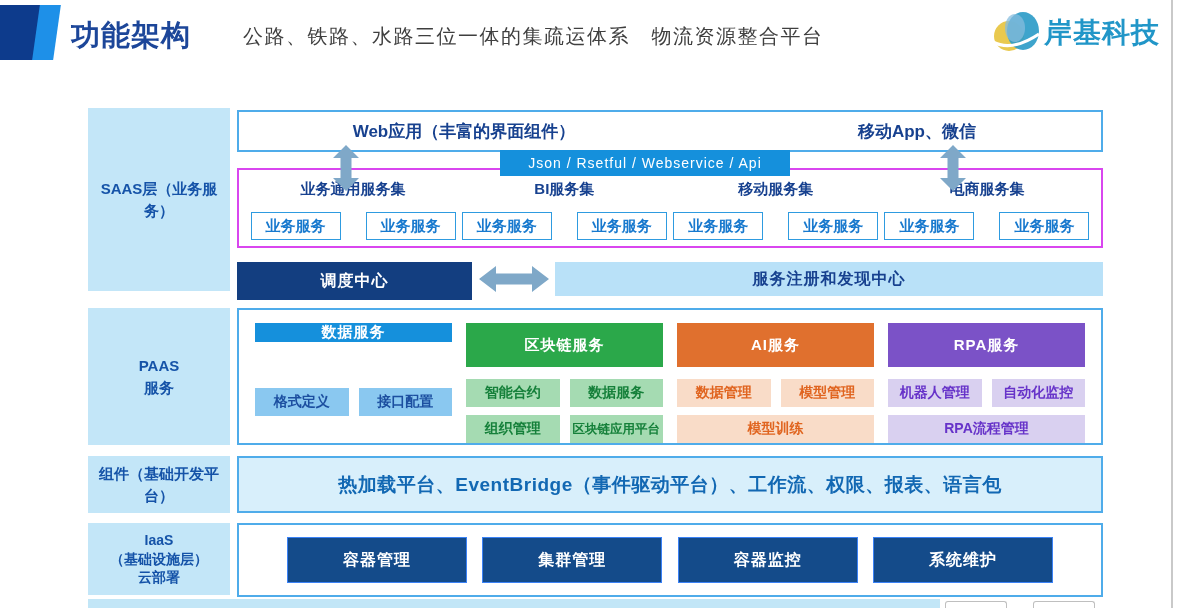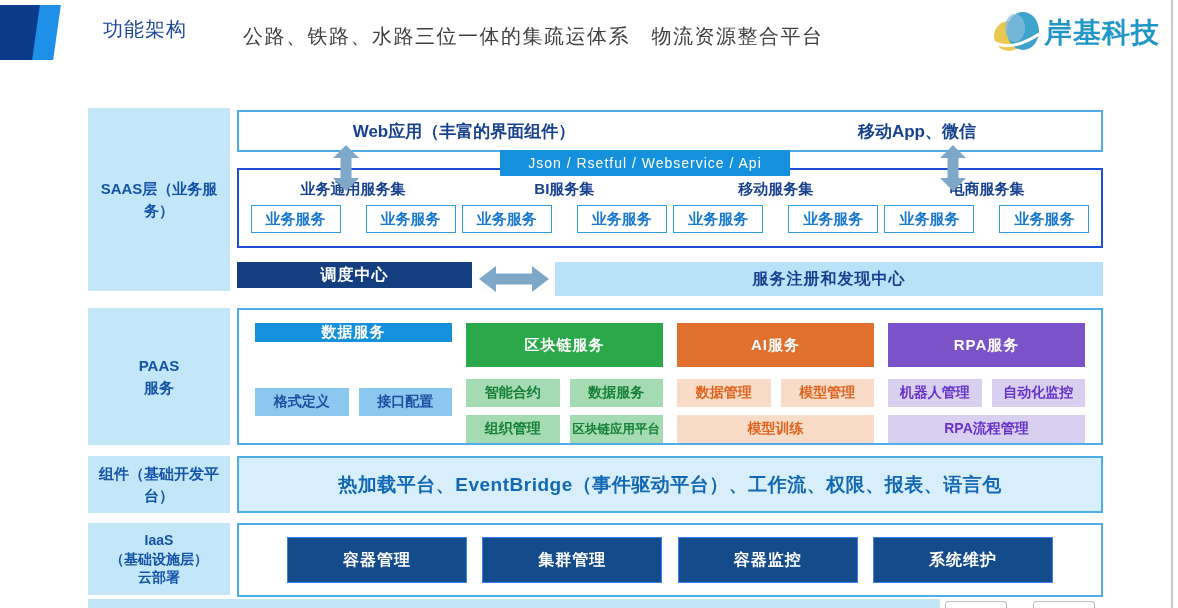--- a/index.html
+++ b/index.html
@@ -4,21 +4,21 @@
 <style>
   * { margin:0; padding:0; box-sizing:border-box; }
   html,body { background:#ffffff; }
   body { font-family:"Liberation Sans","DejaVu Sans",sans-serif; }
   .page { position:relative; width:1178px; height:608px; background:#fff; overflow:hidden; }
 
   
   .marker { position:absolute; left:0; top:5px; width:60px; height:55px; }
   .marker .m1 { position:absolute; left:-6px; top:0; width:44px; height:55px; background:#0D3B8C; transform:skewX(-8deg); }
   .marker .m2 { position:absolute; left:36px; top:0; width:21px; height:55px; background:#1E90E8; transform:skewX(-8deg); }
-  .page-title { position:absolute; left:71px; top:16px; font-size:20px; font-weight:normal; color:#1C4699; letter-spacing:1px;margin-left:32px; }
+  .page-title { position:absolute; left:71px; top:16px; font-size:29px; font-weight:bold; color:#1C4699; letter-spacing:1px; }
   .page-subtitle { position:absolute; left:243px; top:23px; font-size:20px; font-weight:500; color:#3F3F3F; letter-spacing:1.5px; }
   .logo { position:absolute; left:992px; top:9px; display:flex; align-items:center; gap:4px; }
   .logo-text { font-size:28px; font-weight:bold; color:#2196C8; letter-spacing:1px; }
 
   
   .layer-label { position:absolute; left:88px; width:142px; background:#C3E6F8; color:#1553A8;
                  font-weight:bold; font-size:15px; display:flex; flex-direction:column;
                  align-items:center; justify-content:center; text-align:center; line-height:1.45; padding:16px 8px; }
   #lbl-saas { top:108px; height:183px; }
   #lbl-paas { top:308px; height:137px; }
@@ -34,28 +34,28 @@
 
   .json-bar { position:absolute; left:500px; top:150px; width:290px; height:26px; background:#1590DC;
               color:#fff; font-size:14px; display:flex; align-items:center; justify-content:center;
               letter-spacing:1px; z-index:5; }
 
   .v-arrow { position:absolute; width:26px; height:46px; z-index:6; }
   #v-arrow-1 { left:333px; top:145px; }
   #v-arrow-2 { left:940px; top:145px; }
 
   .services-box { position:absolute; left:237px; top:168px; width:866px; height:80px; background:#fff;
-                  border:2px solid #1d4ed8; display:flex; justify-content:space-between; padding:8px 14px 0; }
+                  border:2px solid #d946ef; display:flex; justify-content:space-between; padding:8px 14px 0; }
   .svc-group { width:200px; display:flex; flex-direction:column; align-items:center; }
   .svc-name { font-size:15px; font-weight:bold; color:#17418F; height:22px; line-height:22px; }
-  .svc-row { display:flex; gap:25px; margin-top:5px; }
+  .svc-row { display:flex; gap:25px; margin-top:12px; }
   .svc-item { width:90px; height:28px; border:1px solid #2E9BE0; background:#fff; color:#1879CE;
               font-size:15px; font-weight:bold; display:flex; align-items:center; justify-content:center; }
 
-  .dispatch-box { position:absolute; left:237px; top:262px; width:235px; height:26px; background:#133E80;
+  .dispatch-box { position:absolute; left:237px; top:262px; width:235px; height:38px; background:#133E80;
                   color:#fff; font-size:16px; font-weight:bold; display:flex; align-items:center; justify-content:center; letter-spacing:1px; }
   .h-arrow { position:absolute; left:479px; top:266px; width:70px; height:26px; }
   .registry-box { position:absolute; left:555px; top:262px; width:548px; height:34px; background:#B9E1F8;
                   color:#17418F; font-size:16px; font-weight:bold; display:flex; align-items:center; justify-content:center; letter-spacing:1px; }
 
   
   .paas-box { position:absolute; left:237px; top:308px; width:866px; height:137px; background:#fff;
               border:2px solid #4FACEA; display:flex; gap:14px; padding:13px 16px 0; }
   .paas-col { width:198px; display:flex; flex-direction:column; }
   .paas-header { height:44px; color:#fff; font-size:15px; font-weight:bold; display:flex; align-items:center; justify-content:center; letter-spacing:1px; }

